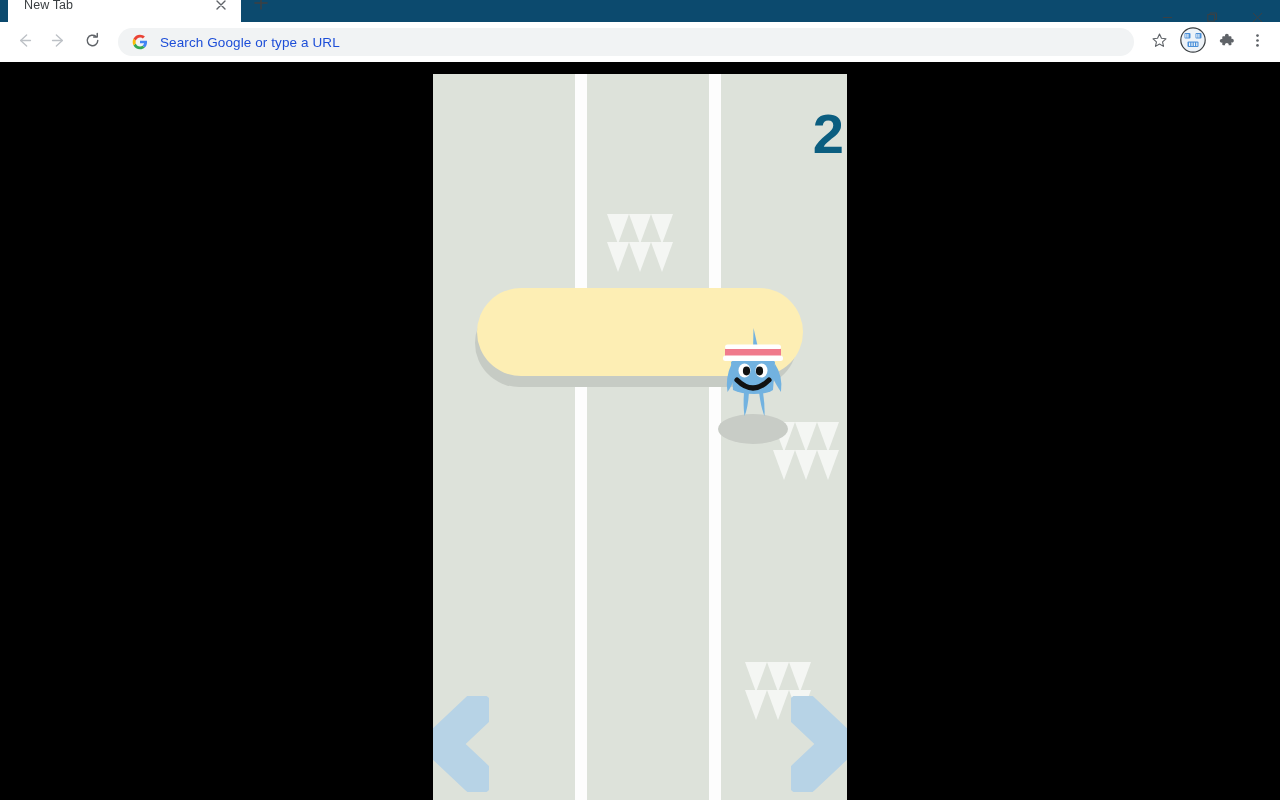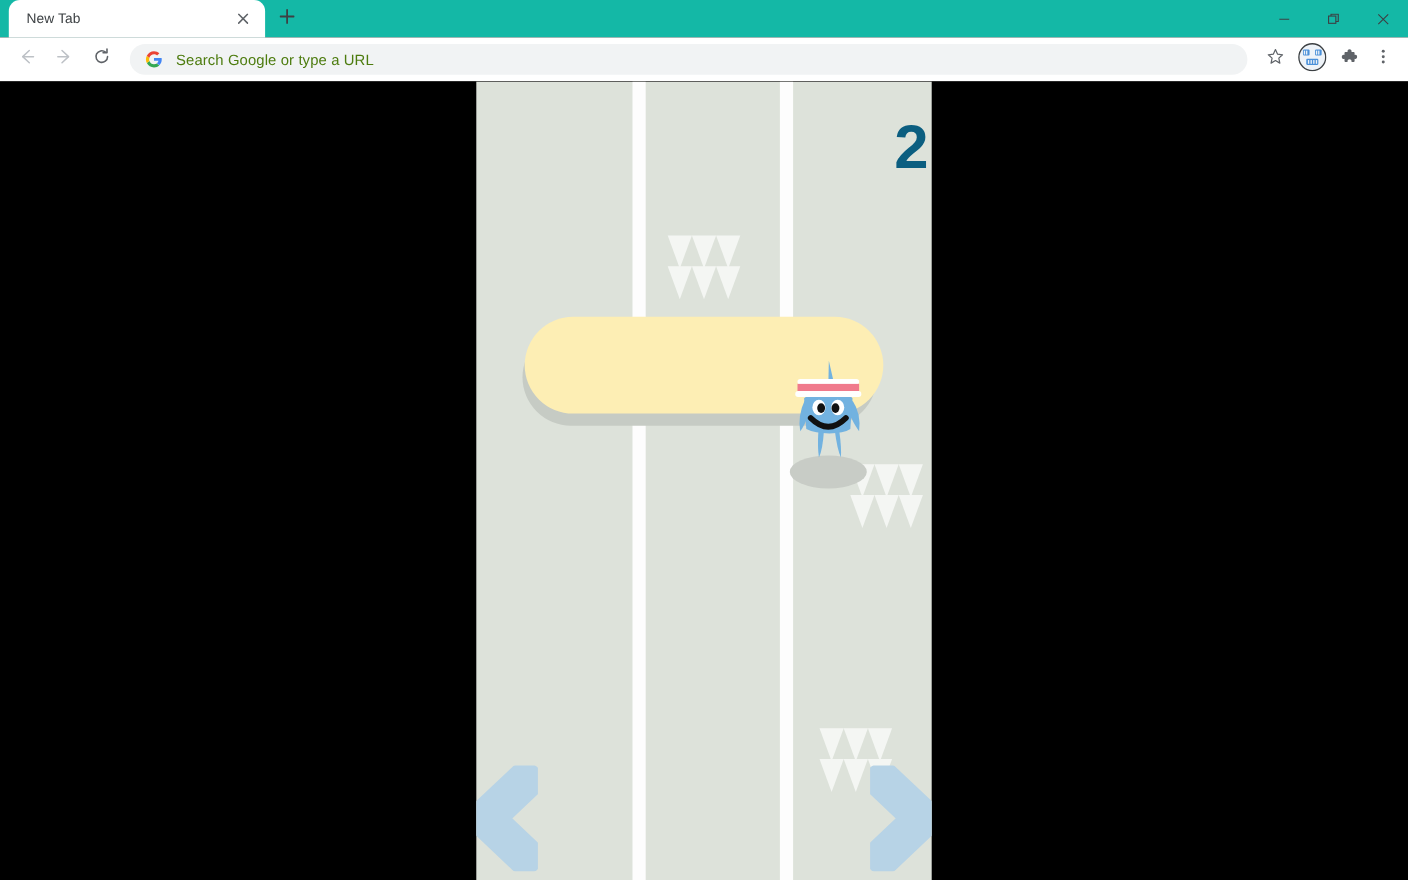--- a/index.html
+++ b/index.html
@@ -7,21 +7,21 @@
     width:1280px; height:800px; overflow:hidden;
     font-family:"Liberation Sans", sans-serif;
     background:#000;
   }
 
   
   .browser { width:1280px; height:800px; position:relative; background:#000; }
 
   
   .tabstrip {
-    height:34px; background:#14b8a6; position:relative;
+    height:22px; background:#0c4a6e; position:relative;
     display:flex; align-items:flex-end;
   }
   .tab {
     width:233px; height:34px; background:#fff;
     border-radius:10px 10px 0 0; margin-left:8px;
     display:flex; align-items:center; position:relative;
     padding:0 10px 0 16px;
   }
   .tab-title {
     font-size:12.5px; color:#3c4043; flex:1;
@@ -62,21 +62,21 @@
   .nav-btn svg { width:17px; height:17px; }
   .nav-btn.disabled { color:#bdc1c6; }
   .nav-btn.reload { margin-right:8px; }
 
   .omnibox {
     flex:1; height:28px; background:#f1f3f4; border-radius:14px;
     display:flex; align-items:center; padding:0 14px;
     margin:0 8px 0 2px;
   }
   .g-icon { width:16px; height:16px; flex:0 0 auto; margin-right:12px; }
-  .omni-text { font-size:13.5px; color:#4d7c0f; letter-spacing:.1px; }
+  .omni-text { font-size:13.5px; color:#1d4ed8; letter-spacing:.1px; }
 
   .tb-right { display:flex; align-items:center; flex:0 0 auto; }
   .tb-icon {
     width:30px; height:30px; border-radius:50%;
     display:flex; align-items:center; justify-content:center;
     color:#5f6368; margin-left:2px;
   }
   .tb-icon svg { width:17px; height:17px; }
   .avatar-btn { width:30px; height:30px; margin-left:4px; }
   .avatar-btn svg { width:26px; height:26px; }

